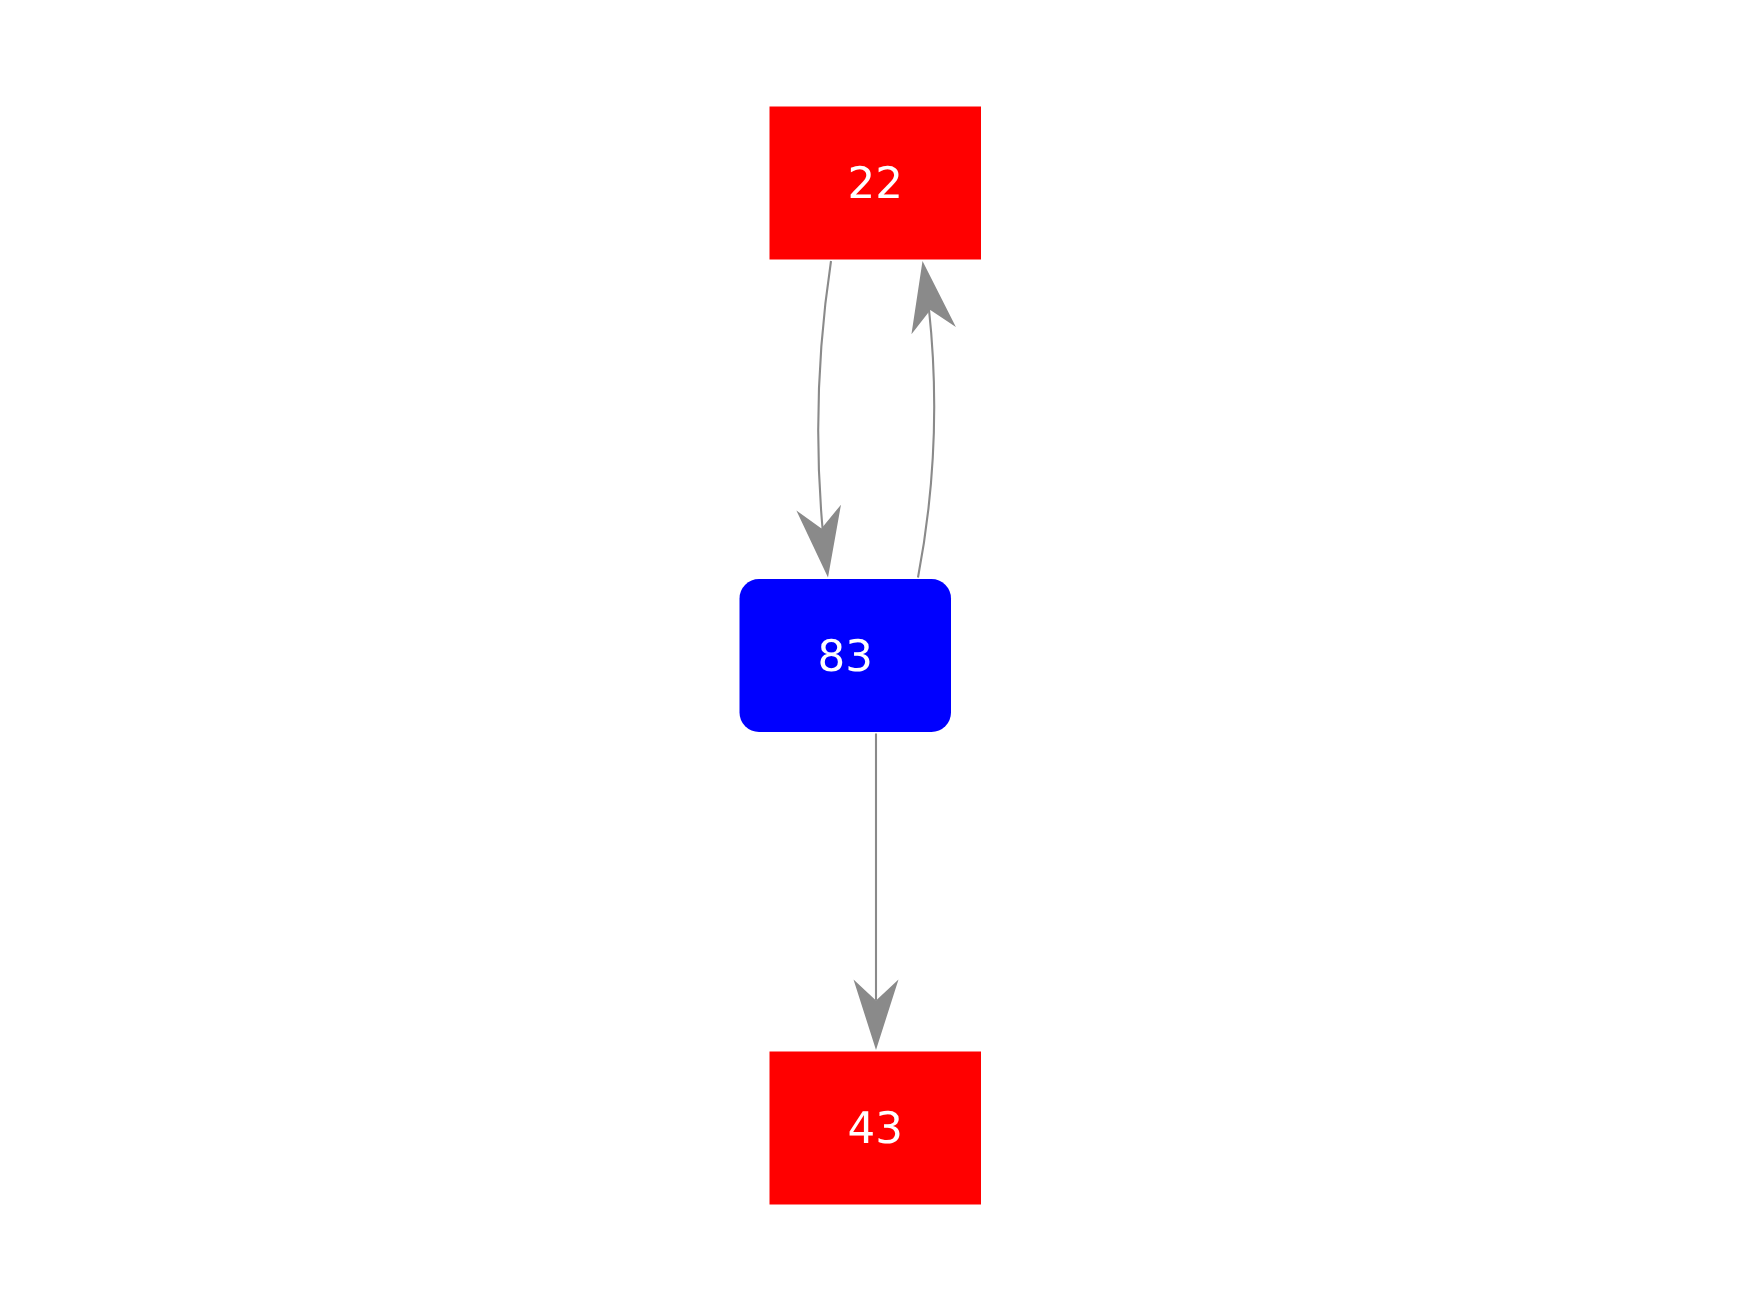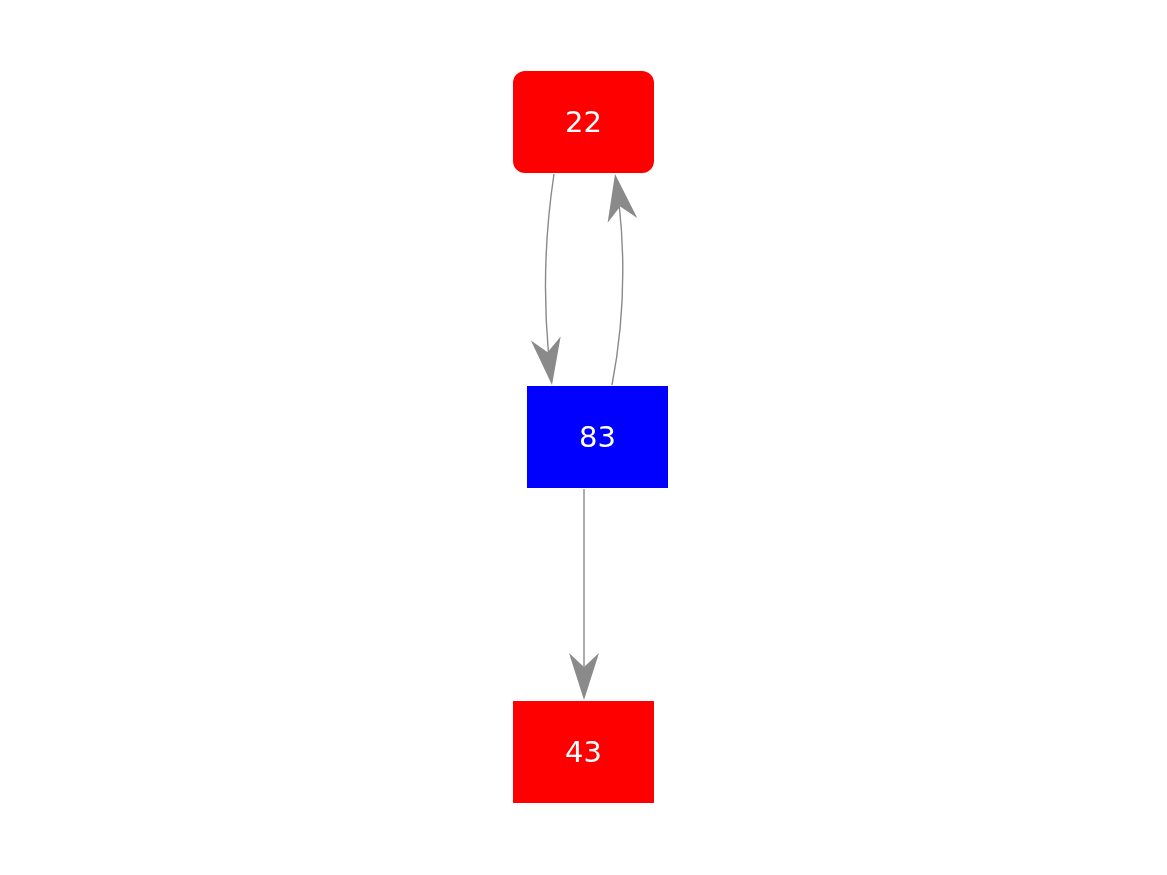--- a/index.html
+++ b/index.html
@@ -40,22 +40,22 @@
 <div class="canvas" style="background: rgb(255, 255, 255);">
   <svg class="edges-layer" xmlns="http://www.w3.org/2000/svg">
       <path d="M554 174 Q540.4 264.1 548.4749999999999 353.47749999999996" fill="none" stroke="#8a8a8a" stroke-width="1.4"></path>
       <polygon points="552,385 530.9198866454826,340.3947444692815 547.6385972369964,352.28947927747305 560.6567236659616,336.4298328665509" fill="#8a8a8a"></polygon>
       <path d="M612 385 Q629 295.75 619.2674999999999 205.7775" fill="none" stroke="#8a8a8a" stroke-width="1.4"></path>
       <polygon points="615,174 637.2533645607427,218.0316677599961 620.225674976382,206.58362044097026 607.631891432588,222.78228137488887" fill="#8a8a8a"></polygon>
       <path d="M584 489 L584 667" fill="none" stroke="#8a8a8a" stroke-width="1.4"></path>
       <polygon points="584,700 569,653 584,667 599,653" fill="#8a8a8a"></polygon>
     </svg>
 
-  <div class="node" style="left: 513px; top: 71px; width: 141px; height: 102px; background: rgb(255, 0, 0); border-radius: 12px;">
+  <div class="node" style="left: 513px; top: 71px; width: 141px; height: 102px; background: rgb(255, 0, 0);">
     <span class="node-label" style="color: rgb(255, 255, 255);">22</span>
   </div>
-  <div class="node" style="left: 527px; top: 386px; width: 141px; height: 102px; background: rgb(0, 0, 255);">
+  <div class="node" style="left: 493px; top: 386px; width: 141px; height: 102px; background: rgb(0, 0, 255); border-radius: 13px;">
     <span class="node-label" style="color: rgb(255, 255, 255);">83</span>
   </div>
   <div class="node" style="left: 513px; top: 701px; width: 141px; height: 102px; background: rgb(255, 0, 0);">
     <span class="node-label" style="color: rgb(255, 255, 255);">43</span>
   </div>
 </div>
 
 </body></html>

